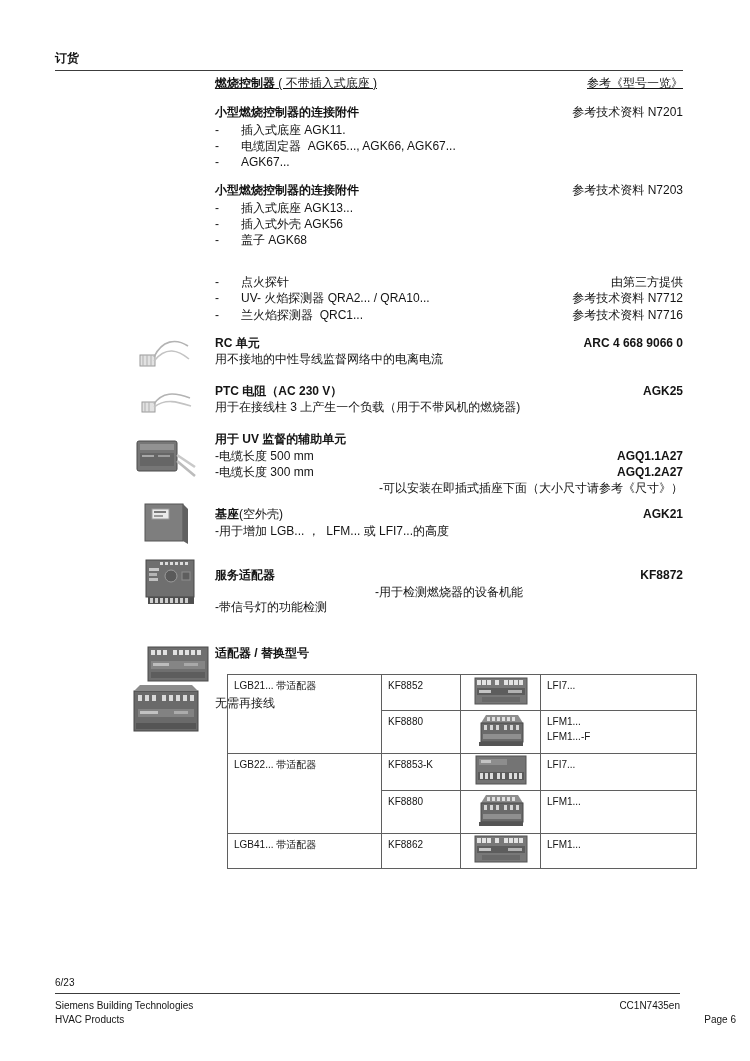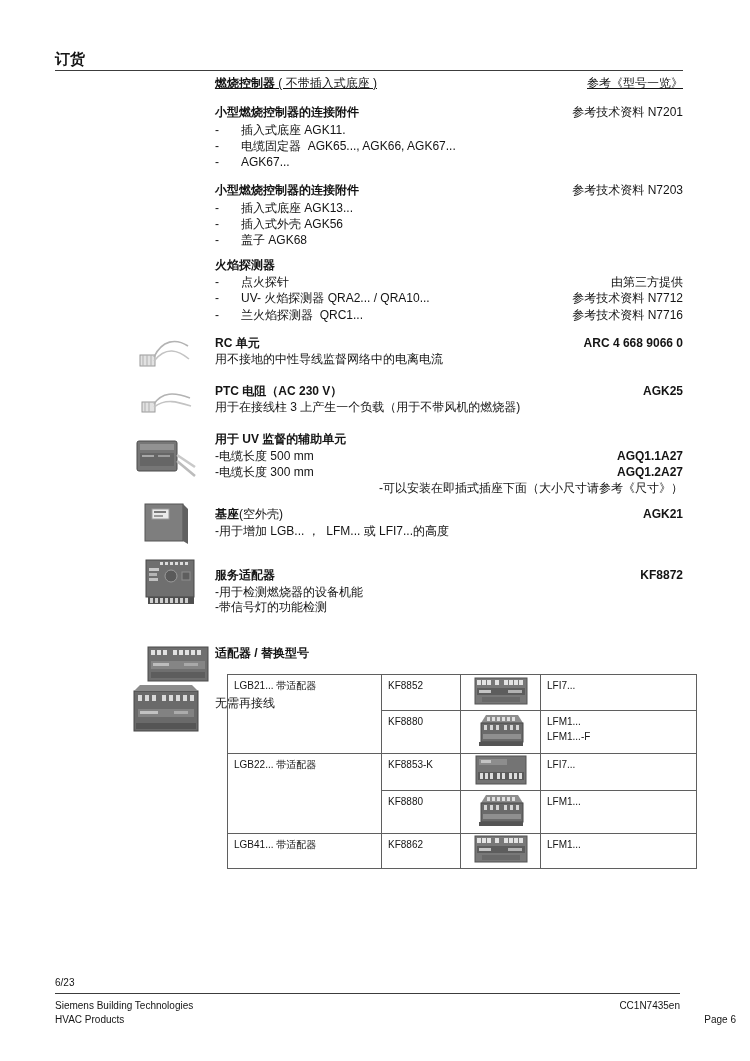--- a/index.html
+++ b/index.html
@@ -28,21 +28,21 @@
     overflow:hidden;
   }
   table.adapters td.photo-cell{text-align:center;vertical-align:middle;padding:1px;}
   .footer-small{font-size:10px;line-height:14px;}
 </style>
 </head>
 <body>
 
 <div class="page">
 
-  <div class="abs b" style="left:55px;top:50px;font-size:15px;">订货</div>
+  <div class="abs b" style="left:55px;top:50px;font-size:12px;">订货</div>
   <div class="rule" style="left:55px;top:70px;width:628px;"></div>
 
   <div class="row flex" style="top:76px;text-decoration:underline;">
     <span><span class="b t">燃烧控制器</span><span class="t"> ( 不带插入式底座 )</span></span>
     <span class="t">参考《型号一览》</span>
   </div>
 
   <div class="row flex" style="top:105px;">
     <span class="b t">小型燃烧控制器的连接附件</span>
     <span class="t">参考技术资料 N7201</span>
@@ -70,23 +70,20 @@
   </div>
   <div class="row item" style="top:217px;">
     <span class="dash">-</span>
       <span class="t">插入式外壳 AGK56</span>
   </div>
   <div class="row item" style="top:233px;">
     <span class="dash">-</span>
       <span class="t">盖子 AGK68</span>
   </div>
 
-  <div class="row" style="top:258px;">
-    <span class="b t">火焰探测器</span>
-  </div>
   <div class="row item" style="top:275px;">
     <span class="dash">-</span>
       <span class="t">点火探针</span>
     <span class="ref t">由第三方提供</span>
   </div>
   <div class="row item" style="top:291px;">
     <span class="dash">-</span>
       <span class="t">UV- 火焰探测器 QRA2... / QRA10...</span>
     <span class="ref t">参考技术资料 N7712</span>
   </div>
@@ -186,21 +183,21 @@
       <rect x="21" y="42" width="3" height="5" fill="#cfcfcf"></rect>
       <rect x="26" y="42" width="3" height="5" fill="#cfcfcf"></rect>
       <rect x="31" y="42" width="3" height="5" fill="#cfcfcf"></rect>
       <rect x="36" y="42" width="3" height="5" fill="#cfcfcf"></rect>
       <rect x="41" y="42" width="3" height="5" fill="#cfcfcf"></rect>
   </svg>
   <div class="row flex" style="top:568px;">
     <span class="b t">服务适配器</span>
     <span class="code">KF8872</span>
   </div>
-  <div class="row" style="top:585px;"><span class="t">-用于检测燃烧器的设备机能</span></div>
+  <div class="row" style="top:585px;text-align:center;"><span class="t">-用于检测燃烧器的设备机能</span></div>
   <div class="row" style="top:600px;"><span class="t">-带信号灯的功能检测</span></div>
 
   <svg class="photo" style="left:132px;top:643px;" width="82" height="98" viewBox="0 0 82 98">
     <g>
       <rect x="16" y="4" width="60" height="34" fill="#6f6f6f" stroke="#4a4a4a"></rect>
       <rect x="19" y="7" width="4" height="5" fill="#e0e0e0"></rect>
         <rect x="25" y="7" width="4" height="5" fill="#e0e0e0"></rect>
         <rect x="31" y="7" width="4" height="5" fill="#e0e0e0"></rect>
         <rect x="41" y="7" width="4" height="5" fill="#e0e0e0"></rect>
         <rect x="47" y="7" width="4" height="5" fill="#e0e0e0"></rect>

